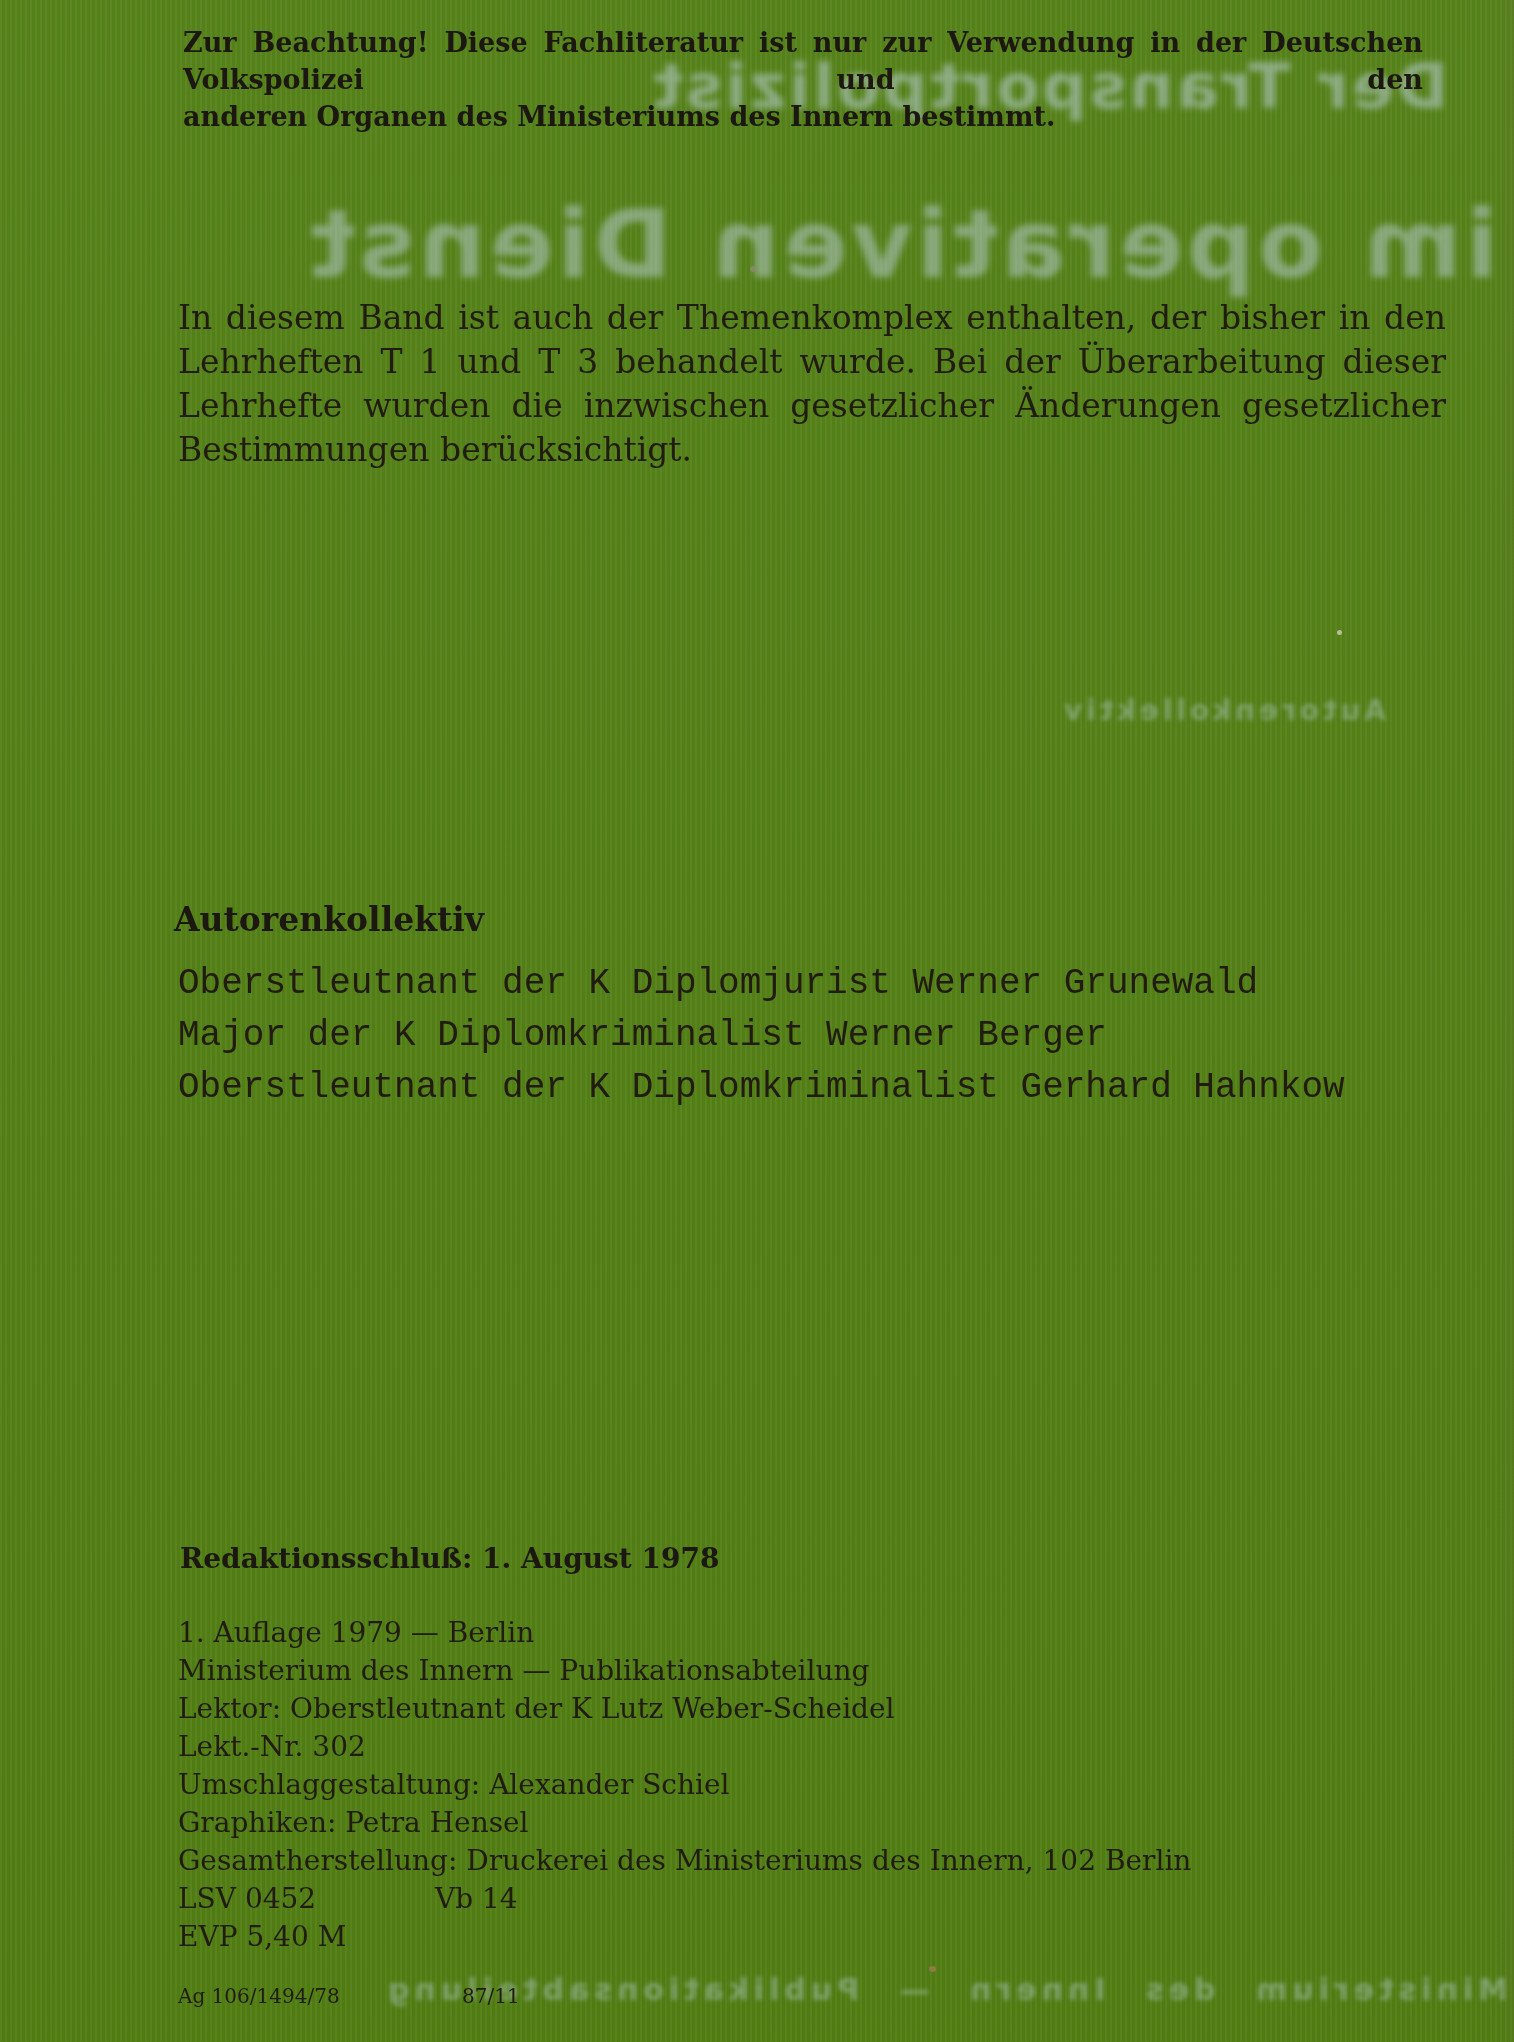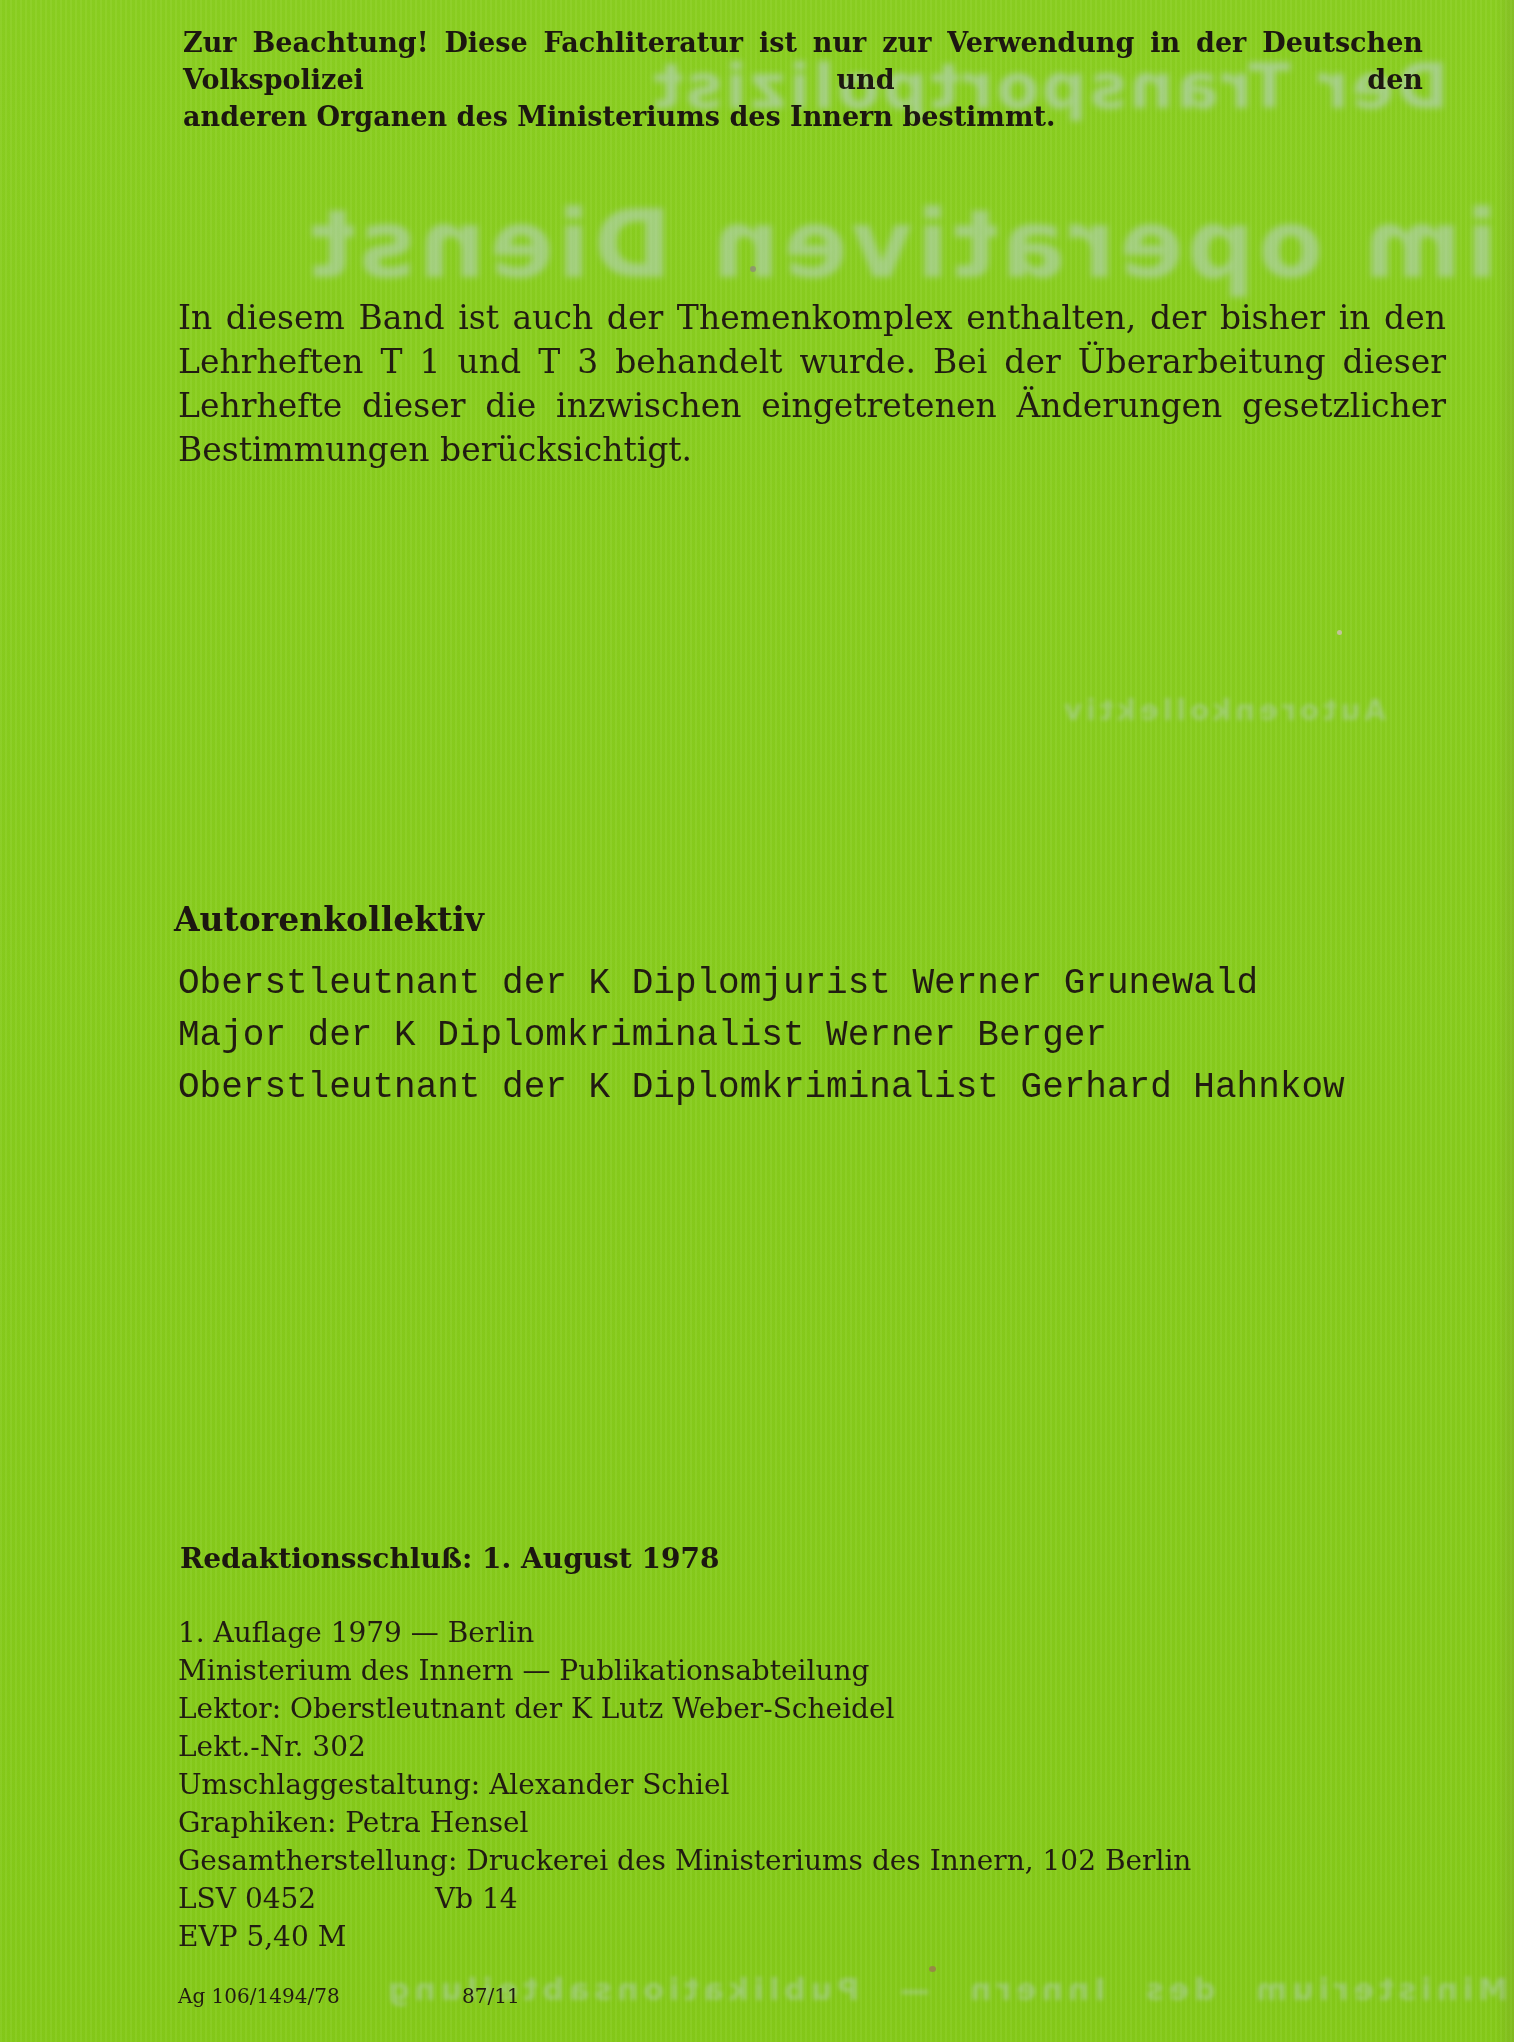--- a/index.html
+++ b/index.html
@@ -4,21 +4,21 @@
 <style>
   html, body { margin: 0; padding: 0; }
   body {
     width: 1514px; height: 2042px;
     font-family: "DejaVu Serif", serif;
     background: #e8e2cc;
   }
   .page {
     position: relative;
     width: 1514px; height: 2042px;
-    background: #84cc16;
+    background: #4d7c0f;
     overflow: hidden;
     color: #211b12;
   }
   
   .page::before {
     content: "";
     position: absolute; inset: 0;
     background:
       repeating-linear-gradient(90deg,
         rgba(255,255,255,0.05) 0 2px,
@@ -118,21 +118,21 @@
   <div class="ghost ghost-footer">Ministerium des Innern — Publikationsabteilung</div>
 
   <div class="abs notice">
     <div class="l1">Zur Beachtung! Diese Fachliteratur ist nur zur Verwendung in der Deutschen Volkspolizei und den</div>
     <div class="l2">anderen Organen des Ministeriums des Innern bestimmt.</div>
   </div>
 
   <div class="abs intro">
     <div class="just">In diesem Band ist auch der Themenkomplex enthalten, der bisher in den</div>
     <div class="just">Lehrheften T 1 und T 3 behandelt wurde. Bei der Überarbeitung dieser</div>
-    <div class="just">Lehrhefte dieser die inzwischen eingetretenen Änderungen gesetzlicher</div>
+    <div class="just">Lehrhefte wurden die inzwischen gesetzlicher Änderungen gesetzlicher</div>
     <div>Bestimmungen berücksichtigt.</div>
   </div>
 
   <div class="abs authors-heading">Autorenkollektiv</div>
   <div class="abs authors">
     <div>Oberstleutnant der K Diplomjurist Werner Grunewald</div>
     <div>Major der K Diplomkriminalist Werner Berger</div>
     <div>Oberstleutnant der K Diplomkriminalist Gerhard Hahnkow</div>
   </div>
 

